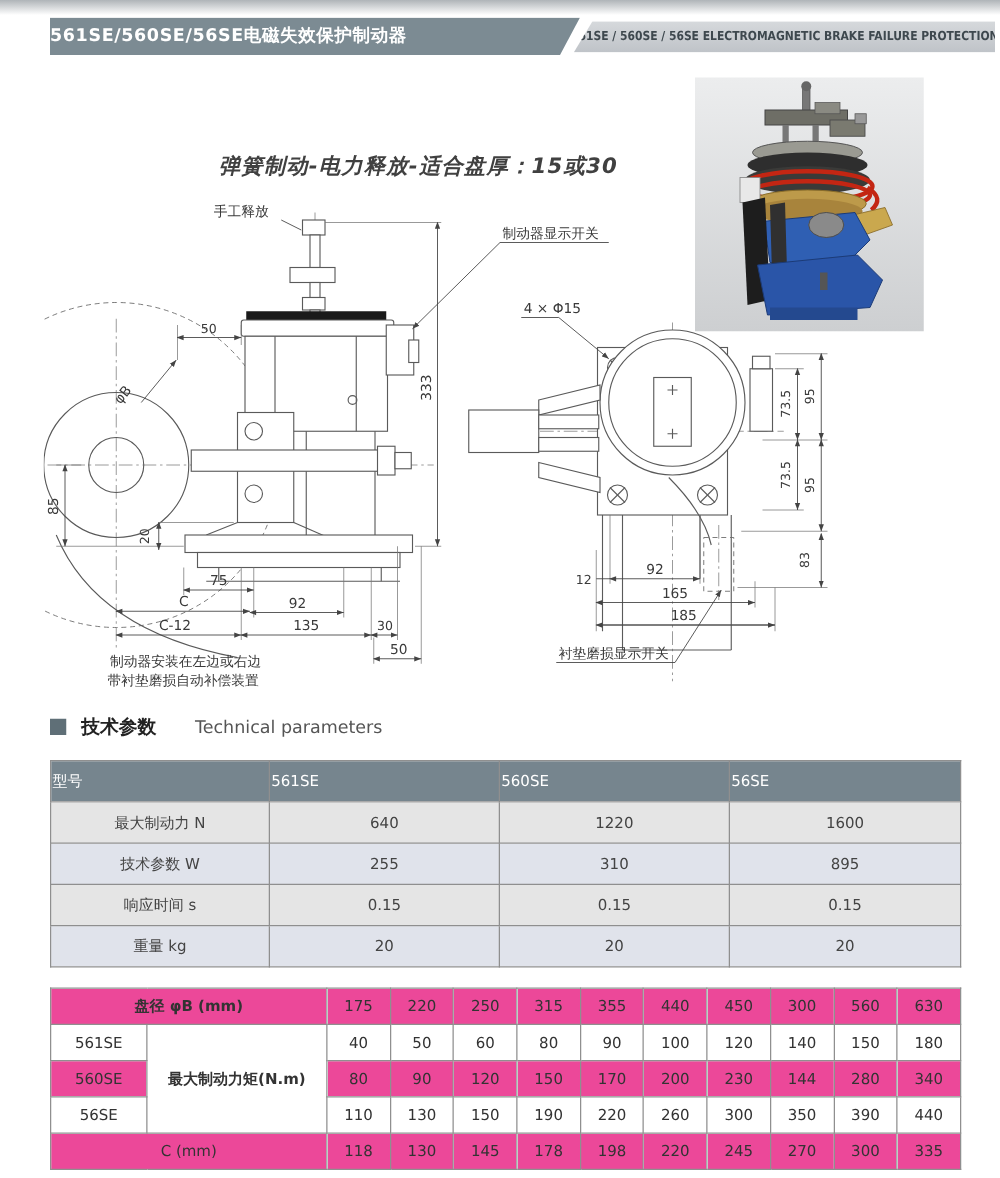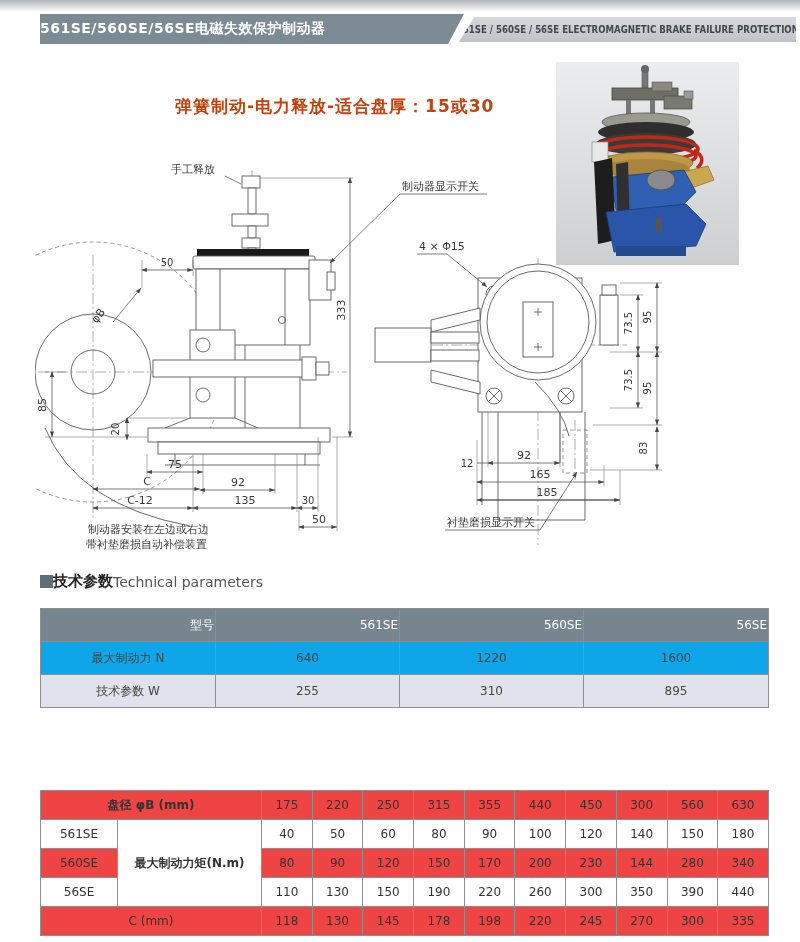--- a/index.html
+++ b/index.html
@@ -12,43 +12,43 @@
   .banner-dark{position:absolute;left:40px;top:14px;width:424px;height:30px;background:#7c8b93;
     clip-path:polygon(0 0,100% 0,calc(100% - 16px) 100%,0 100%);
     display:flex;align-items:center;justify-content:flex-start;color:#ffffff;font-weight:bold;font-size:14px;letter-spacing:.5px;}
   .banner-light{position:absolute;left:459px;top:17px;width:337px;height:25px;
     background:linear-gradient(#d6d9dc,#bfc3c8);
     clip-path:polygon(15px 0,100% 0,100% 100%,0 100%);
     display:flex;align-items:center;justify-content:center;}
   .banner-light span{font-size:10px;font-weight:bold;color:#3e484e;transform:scaleX(.86);white-space:nowrap;}
   .photo{position:absolute;left:556px;top:62px;width:183px;height:203px;
     background:linear-gradient(#ecedee,#cdcfd1);}
-  .subtitle{position:absolute;left:175px;top:95px;font-size:17px;font-weight:bold;color:#c2410c;letter-spacing:1px;}
+  .subtitle{position:absolute;left:175px;top:121px;font-size:17px;font-weight:bold;color:#404040;letter-spacing:1px;font-style:italic;}
   .drawings{position:absolute;left:35px;top:160px;}
   .drawings text{font-size:11px;fill:#3a3a3a;}
   .drawings text.sm{font-size:10px;}
   .draw{stroke:#5a5a5a;stroke-width:.9;fill:none;}
   .drawf{stroke:#5a5a5a;stroke-width:.9;fill:#ffffff;}
   .hid{stroke:#6a6a6a;stroke-width:.7;stroke-dasharray:4 3;fill:none;}
   .cl{stroke:#7a7a7a;stroke-width:.6;stroke-dasharray:11 3 2 3;fill:none;}
   .dim{stroke:#444;stroke-width:.7;fill:none;}
   .ext{stroke:#777;stroke-width:.6;fill:none;}
-  .section-head{position:absolute;left:40px;top:572px;display:flex;align-items:center;gap:0;}
+  .section-head{position:absolute;left:40px;top:572px;display:flex;align-items:center;gap:12px;}
   .section-bullet{width:13px;height:13px;background:#5f6f77;}
   .section-cn{font-size:15px;font-weight:bold;color:#222;}
-  .section-en{font-size:14px;color:#555;}
+  .section-en{font-size:14px;color:#555;margin-left:19px;}
   table{border-collapse:collapse;position:absolute;left:40px;table-layout:fixed;}
   td,th{border:1px solid #8f8f8f;overflow:hidden;}
   .t1{top:608px;width:728px;}
-  .t1 th{background:#76858e;color:#fff;font-weight:normal;font-size:12px;height:30px;text-align:right;}
-  .t1 td{font-size:12px;color:#444;height:30px;text-align:center;background:#0ea5e9;}
+  .t1 th{background:#76858e;color:#fff;font-weight:normal;font-size:12px;height:30px;text-align:left;}
+  .t1 td{font-size:12px;color:#444;height:30px;text-align:center;background:#e5e5e5;}
   .t1 tbody tr:nth-child(even) td{background:#e0e3eb;}
   .t2{top:790px;width:728px;}
   .t2 td{font-size:12px;color:#333;text-align:center;height:26px;background:transparent;}
-  .t2 tr.shade{background:#ef4444;}
+  .t2 tr.shade{background:#ec4899;}
   .t2 tr.plain{background:#ffffff;}
   .t2 .hd{font-weight:bold;}
 </style>
 </head>
 <body>
 
 <div class="top-strip"></div>
 
 <div class="banner-dark">
   <span>561SE/560SE/56SE电磁失效保护制动器</span>
@@ -307,20 +307,32 @@
       <td>640</td>
       <td>1220</td>
       <td>1600</td>
     </tr>
     <tr>
       <td>技术参数  W</td>
       <td>255</td>
       <td>310</td>
       <td>895</td>
     </tr>
+    <tr>
+      <td>响应时间  s</td>
+      <td>0.15</td>
+      <td>0.15</td>
+      <td>0.15</td>
+    </tr>
+    <tr>
+      <td>重量  kg</td>
+      <td>20</td>
+      <td>20</td>
+      <td>20</td>
+    </tr>
   </tbody>
 </table>
 
 <table class="t2">
   <colgroup>
     <col style="width:77px">
       <col style="width:144px">
     <col style="width:50.7px">
       <col style="width:50.7px">
       <col style="width:50.7px">

